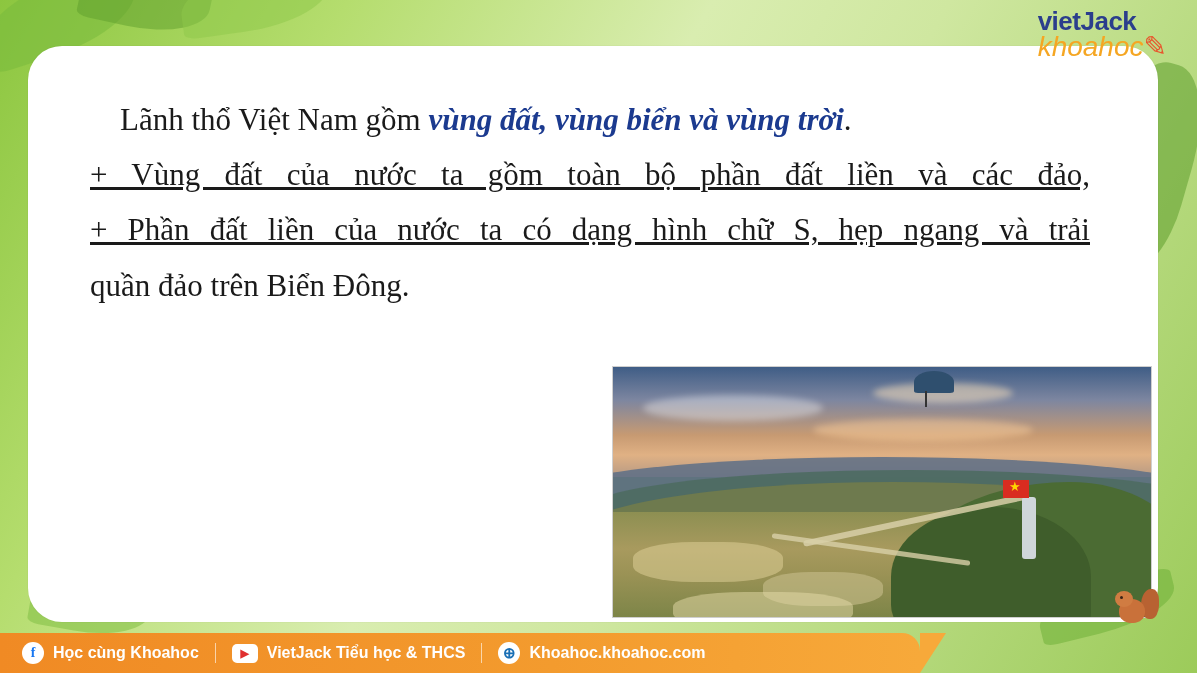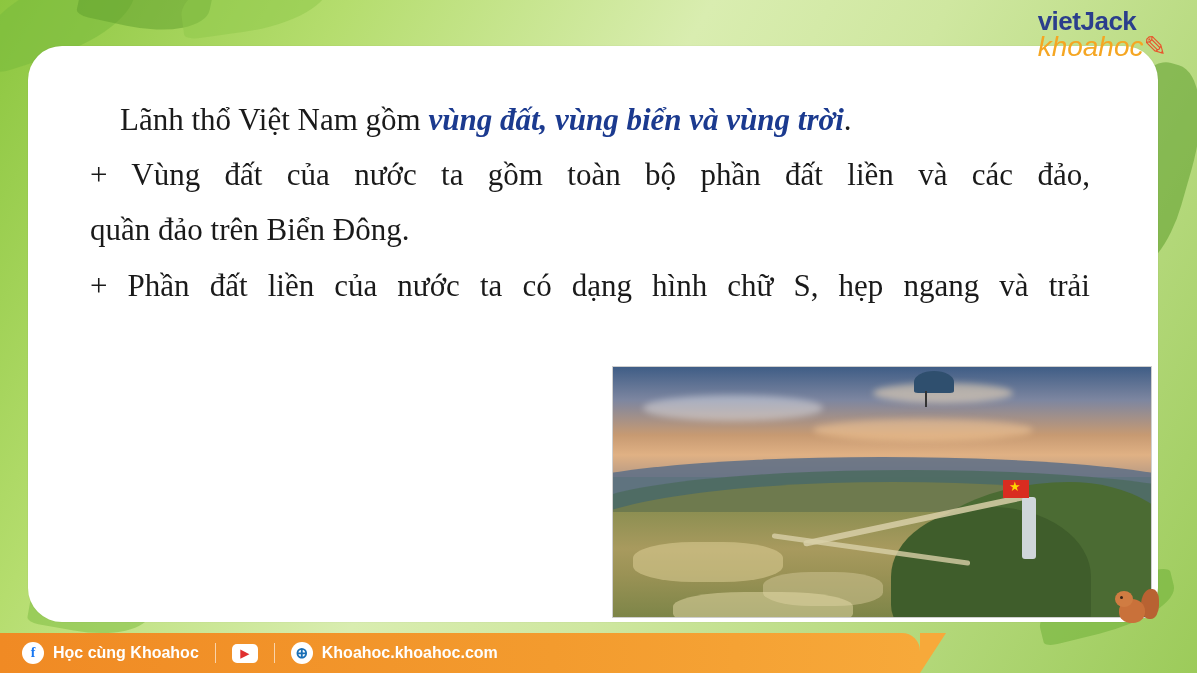--- a/index.html
+++ b/index.html
@@ -87,20 +87,21 @@
     line-height: 1.78;
     color: #1a1a1a;
     white-space: nowrap;
   }
   .line.first { text-indent: 30px; }
   .line.justify {
     white-space: normal;
     text-align: justify;
     text-align-last: justify;
     width: 1000px;
+    text-decoration: underline;
   }
   .hl {
     color: #1b3a8f;
     font-weight: bold;
     font-style: italic;
   }
 
   
   .photo {
     position: absolute;
@@ -239,22 +240,22 @@
 <div class="logo">
   <div class="logo-main"><span>viet</span><span class="jack">Jack</span></div>
   <div class="logo-sub"><span>khoahoc</span><span class="pencil">✎</span></div>
 </div>
 
 <div class="content">
   <div class="line first">
     <span>Lãnh thổ Việt Nam gồm </span><span class="hl">vùng đất, vùng biển và vùng trời</span><span>.</span>
   </div>
   <div class="line justify">+ Vùng đất của nước ta gồm toàn bộ phần đất liền và các đảo,</div>
+  <div class="line justify">+ Phần đất liền của nước ta có dạng hình chữ S, hẹp ngang và trải</div>
   <div class="line">quần đảo trên Biển Đông.</div>
-  <div class="line justify">+ Phần đất liền của nước ta có dạng hình chữ S, hẹp ngang và trải</div>
 </div>
 
 <div class="photo">
   <div class="sky"></div>
   <div class="cloud c1"></div>
   <div class="cloud c2"></div>
   <div class="cloud c3"></div>
   <div class="ridge r1"></div>
   <div class="ridge r2"></div>
   <div class="ridge r3"></div>
@@ -280,19 +281,20 @@
 </div>
 
 <div class="bottom-bar">
   <div class="bb-item">
     <span class="ico fb">f</span>
     <span>Học cùng Khoahoc</span>
   </div>
   <div class="divider"></div>
   <div class="bb-item">
     <span class="ico yt">▶</span>
+    <span>VietJack Tiểu học &amp; THCS</span>
   </div>
   <div class="divider"></div>
   <div class="bb-item">
     <span class="ico web">⊕</span>
     <span>Khoahoc.khoahoc.com</span>
   </div>
 </div>
 
 </body></html>

